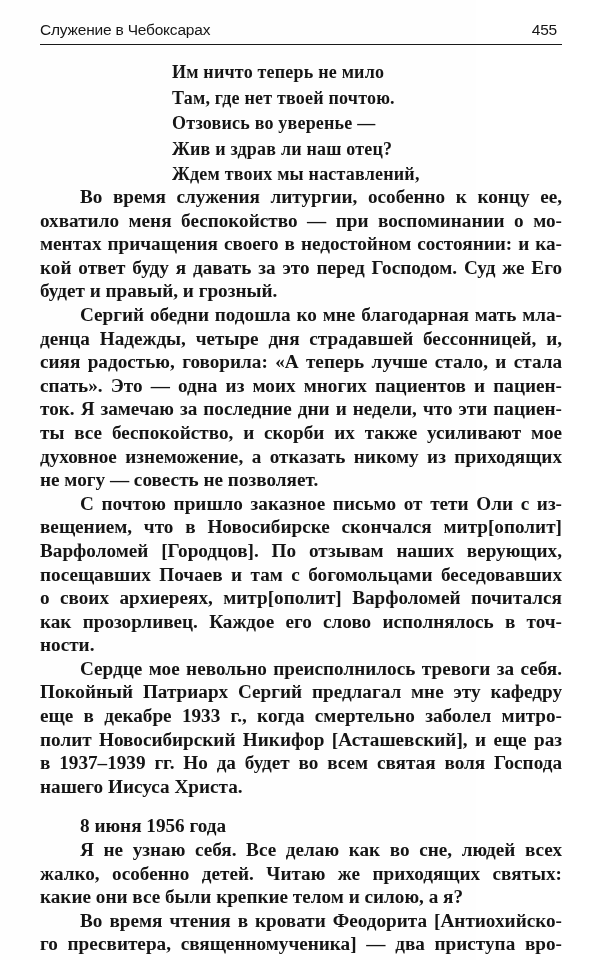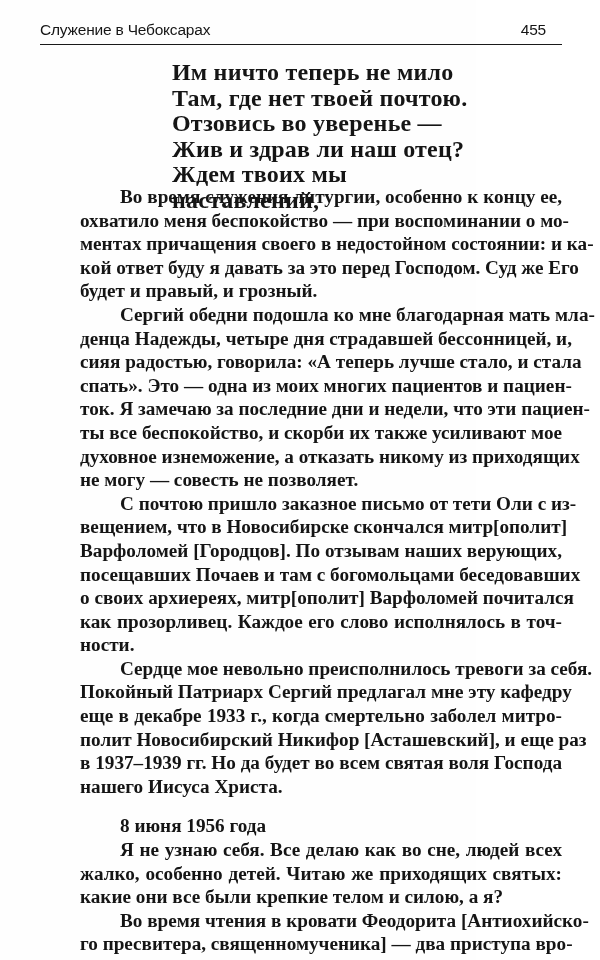--- a/index.html
+++ b/index.html
@@ -4,36 +4,35 @@
 <style>
   html, body { margin: 0; padding: 0; background: #ffffff; }
   body { width: 600px; height: 960px; overflow: hidden; position: relative; color: #151515; }
   .page { position: absolute; left: 0; top: 0; width: 476px; height: 960px; background: #fefefe; }
   .running-head {
     position: absolute; left: 40px; top: 16px; width: 522px; height: 28px;
     border-bottom: 1.6px solid #1a1a1a;
     font-family: "Liberation Sans", sans-serif; font-size: 15.5px; letter-spacing: -0.2px;
   }
   .running-head .title { position: absolute; left: 0; top: 5px; }
-  .running-head .pageno { position: absolute; right: 16px; top: 5px; text-align: center; }
+  .running-head .pageno { position: absolute; right: 5px; top: 5px; text-align: center; }
   .poem {
     position: absolute; left: 172px; top: 60px;
-    font-family: "Liberation Serif", serif; font-size: 24px; line-height: 25.6px;
+    font-family: "Liberation Serif", serif; font-size: 18px; line-height: 25.6px;
     font-weight: 600; letter-spacing: 0.2px;
   }
   .body-text {
     position: absolute; left: 40px; top: 185px; width: 522px;
     font-family: "Liberation Serif", serif; font-size: 19.2px; line-height: 23.6px;
     font-weight: 600;
   }
   .para { margin: 0; }
   .line {
     display: block; white-space: nowrap; text-align: justify; text-align-last: justify;
     height: 23.6px;
-    margin-left: 40px;
   }
   .line.last { text-align-last: left; }
   .line.indent { padding-left: 40px; }
   .spacer { height: 16px; }
   .date-heading .line { padding-left: 40px; text-align-last: left; }
 </style>
 </head>
 <body>
 
 <div class="page">

